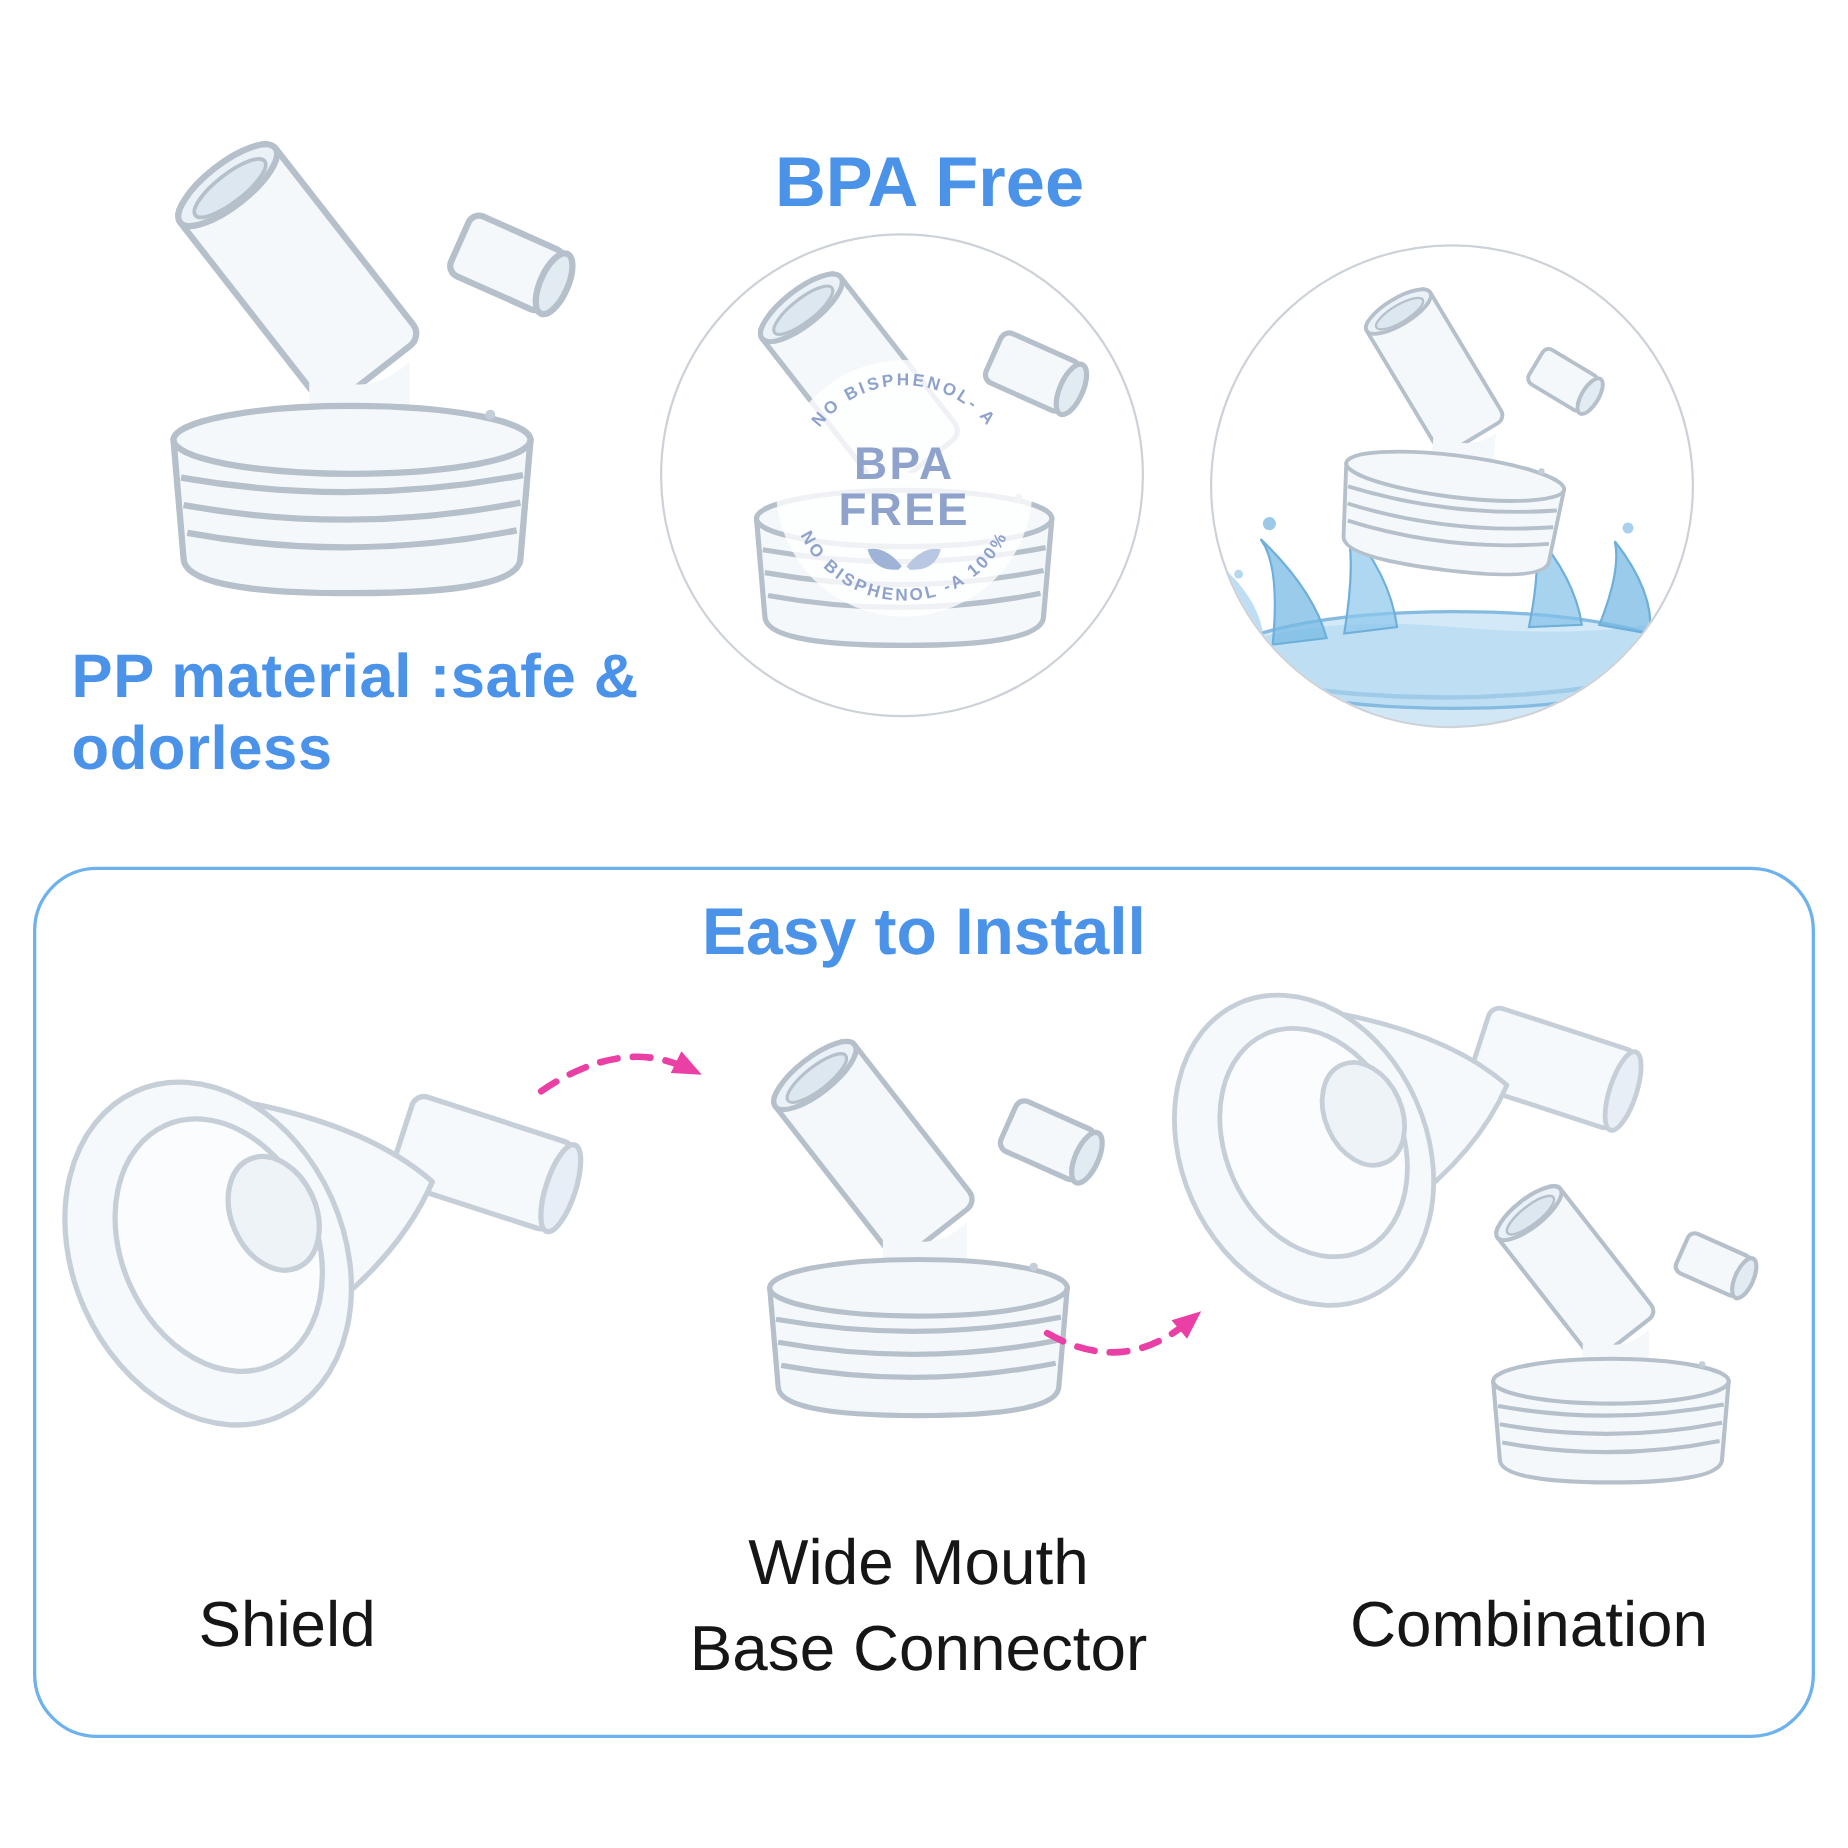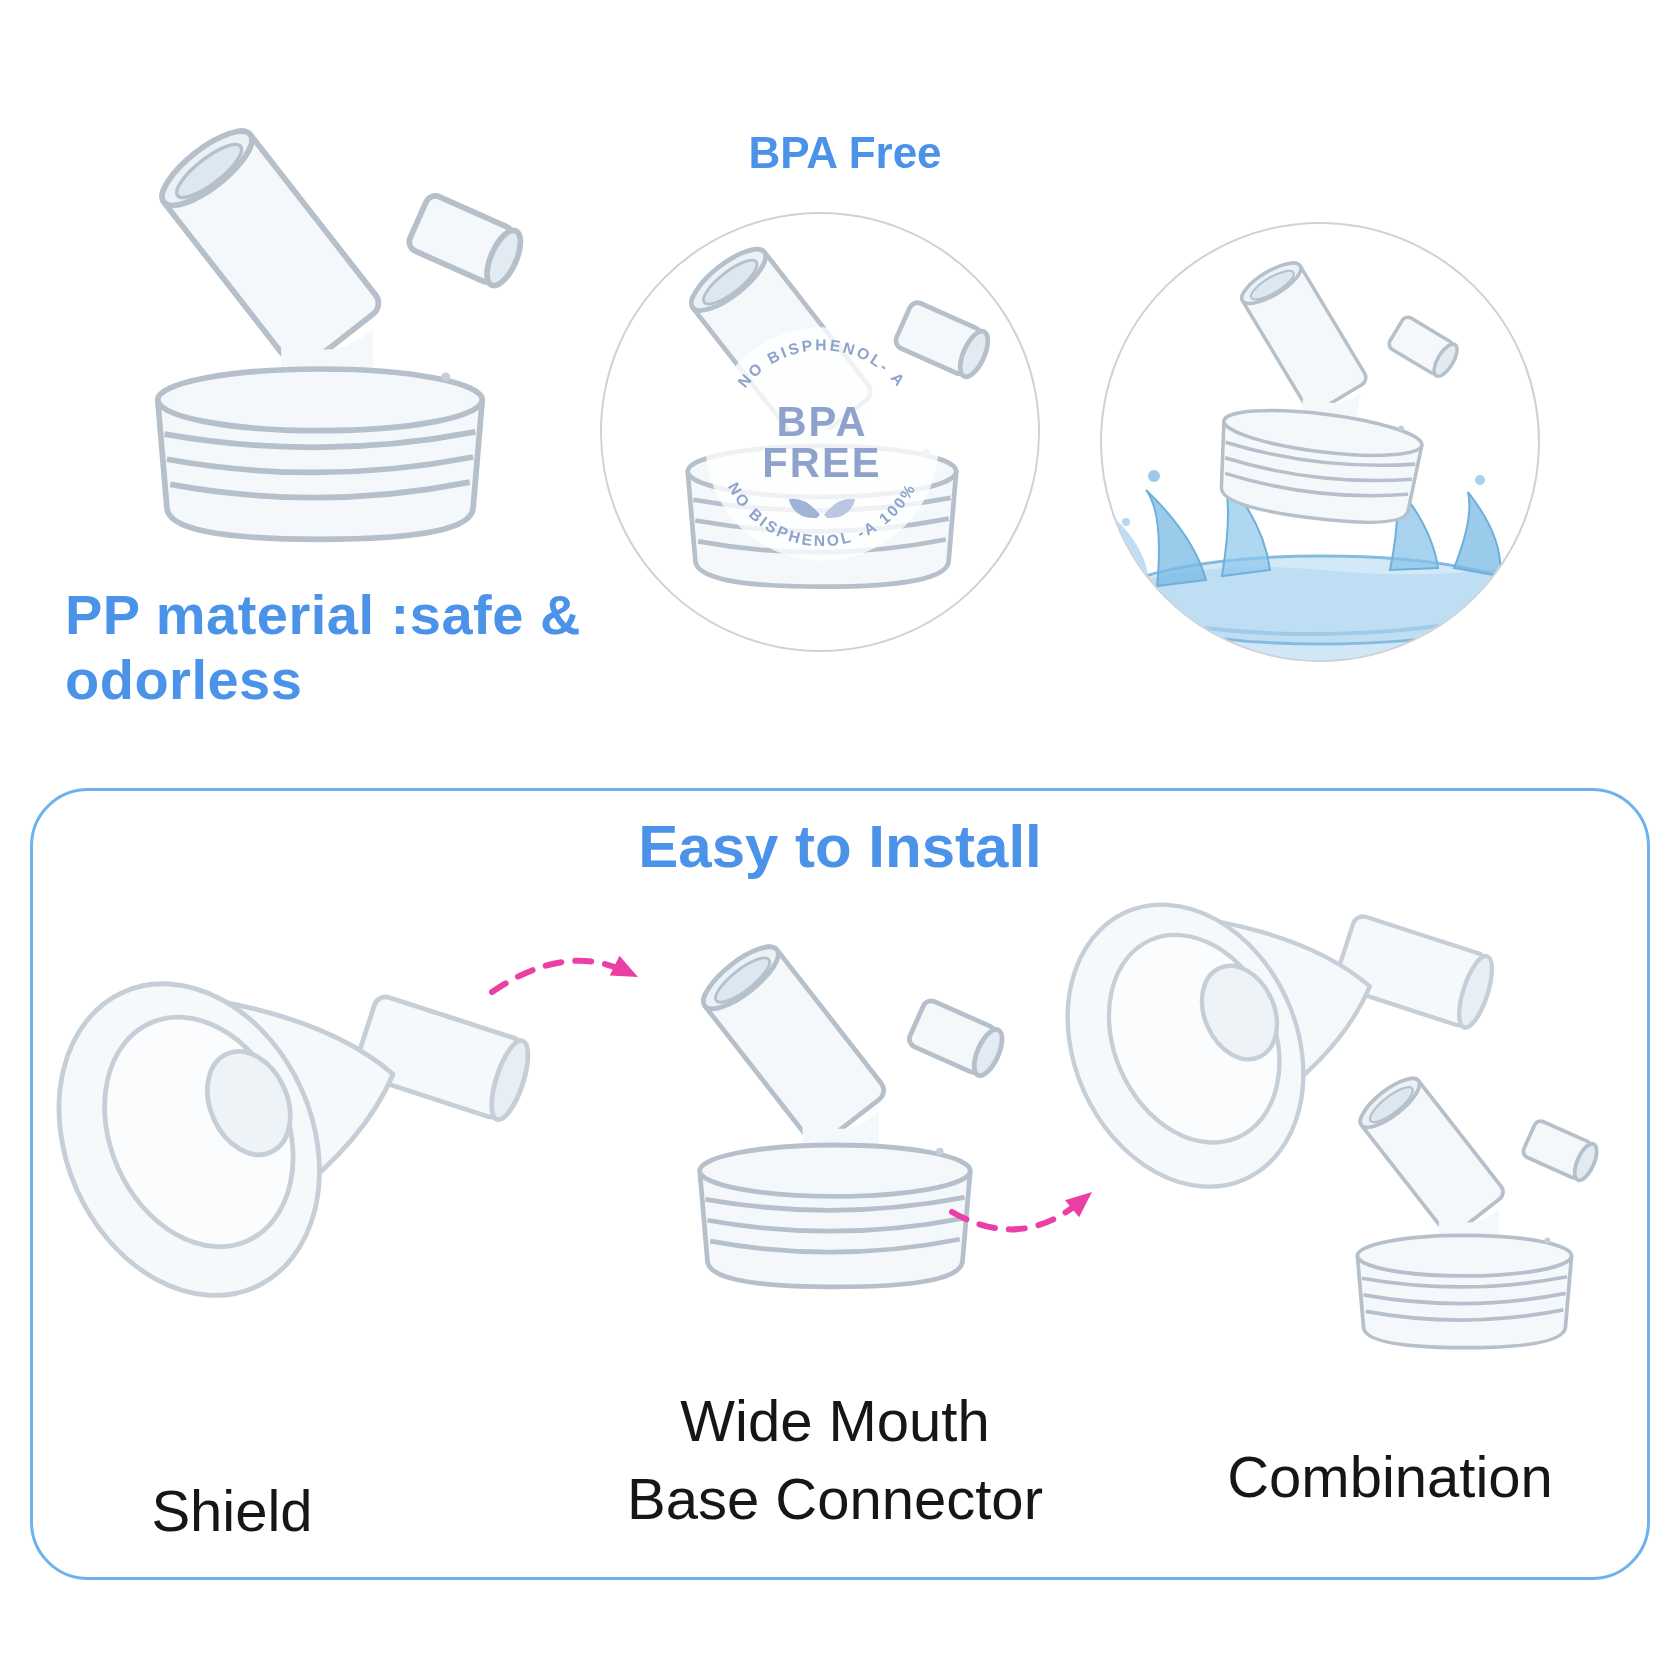--- a/index.html
+++ b/index.html
@@ -25,21 +25,21 @@
   .pp-caption {
     left: 65px; top: 582px; width: 600px;
     color: var(--heading-blue);
     font-size: 56px; font-weight: 700;
     letter-spacing: 0.5px;
   }
 
   .heading {
     color: var(--heading-blue);
     font-weight: 700;
-    font-size: 44px;
+    font-size: 64px;
     text-align: center;
     margin: 0;
   }
   .bpa-heading { left: 620px; top: 128px; width: 450px; }
   .clean-heading { left: 1095px; top: 128px; width: 480px; }
 
   .circle {
     border-radius: 50%;
     border: 2px solid #ccd2d8;
     background: #ffffff;
@@ -95,21 +95,21 @@
   .fig-shield svg, .fig-connector svg, .fig-combination svg { width: 100%; height: 100%; }
 
   .item-label {
     color: var(--label-dark);
     font-size: 58px;
     font-weight: 500;
     text-align: center;
     white-space: pre-line;
     line-height: 1.35;
   }
-  .label-shield { left: 52px; top: 1438px; width: 360px; margin-top: 34px; }
+  .label-shield { left: 81px; top: 1438px; width: 360px; }
   .label-connector { left: 590px; top: 1382px; width: 490px; }
   .label-combination { left: 1170px; top: 1438px; width: 440px; }
 
   .arrows-overlay {
     position: absolute; left: 0; top: 0;
     width: 1680px; height: 1680px;
     pointer-events: none;
   }
   .arrow-path {
     fill: none;

